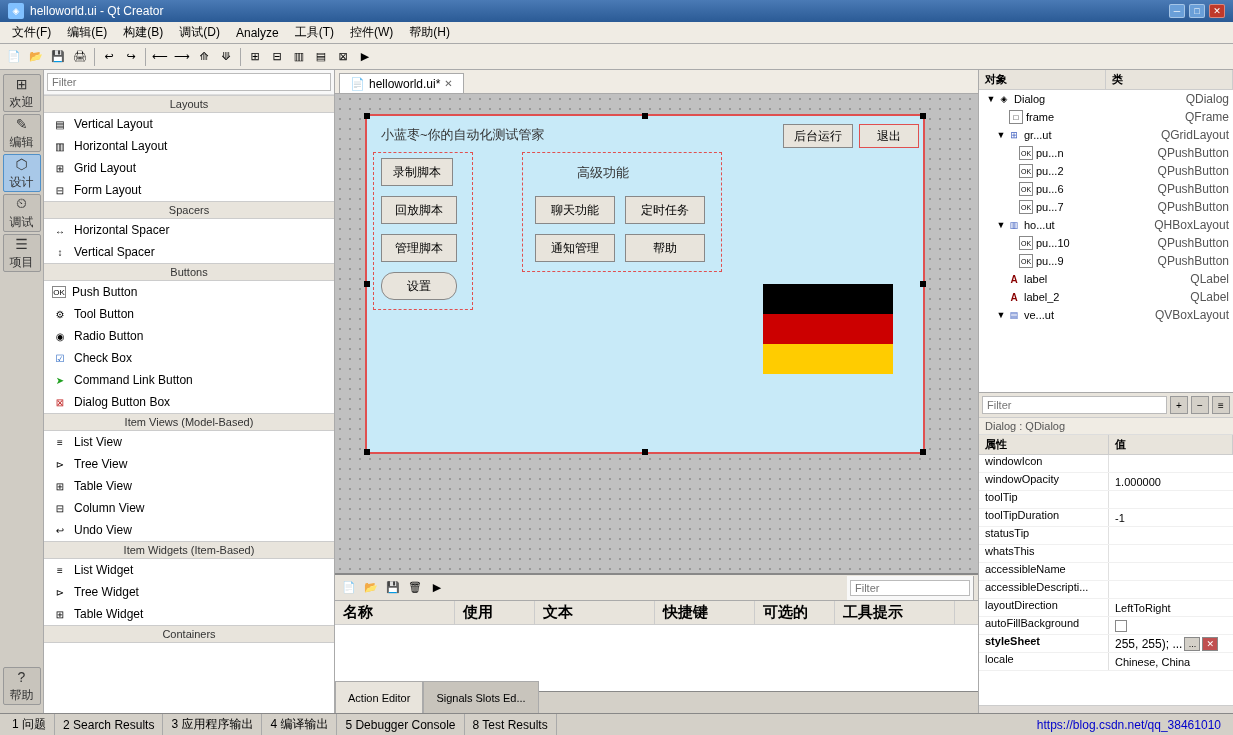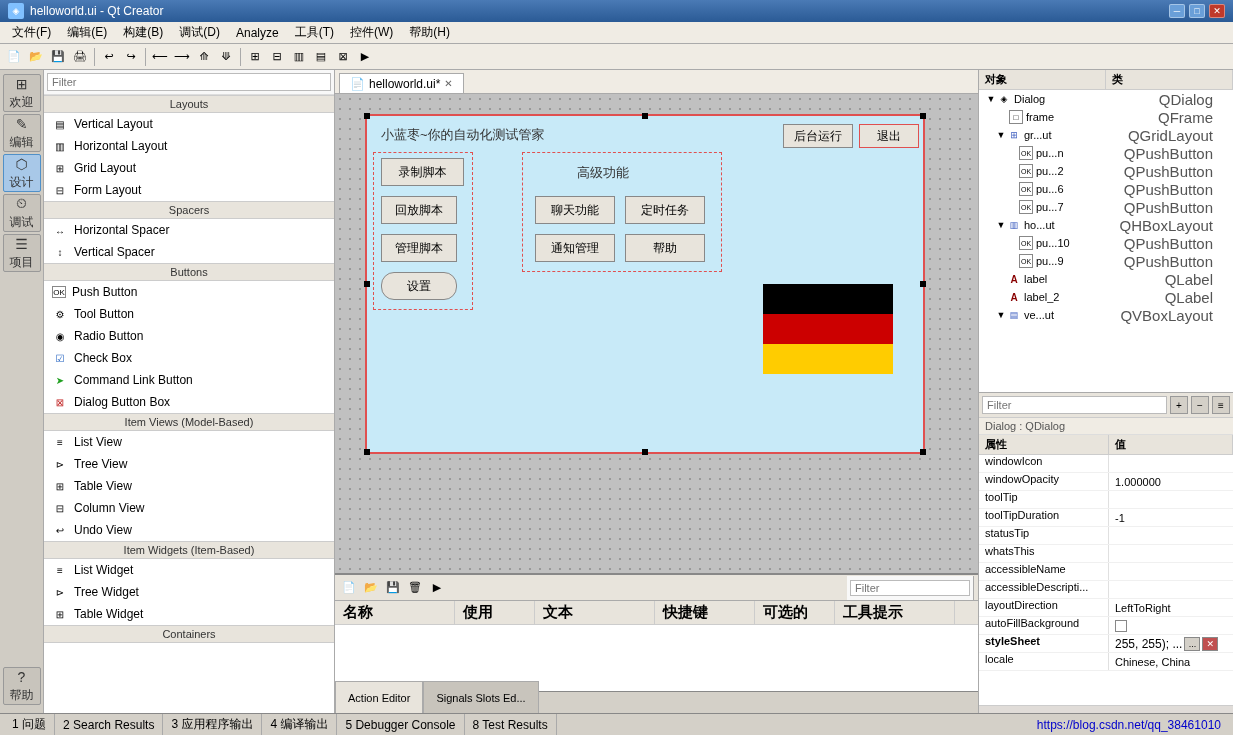--- a/index.html
+++ b/index.html
@@ -216,21 +216,21 @@
       display: flex;
       align-items: center;
       padding: 1px 0;
       cursor: pointer;
       height: 18px;
     }
     .tree-indent { display: inline-block; }
     .tree-expand { width: 12px; display: inline-flex; align-items: center; justify-content: center; font-size: 9px; }
     .tree-icon { width: 14px; height: 14px; margin-right: 3px; display: inline-flex; align-items: center; justify-content: center; font-size: 9px; }
     .tree-name { font-size: 11px; }
-    .tree-class { font-size: 15px; color: #555; margin-left: auto; padding-right: 20px; }
+    .tree-class { font-size: 12px; color: #555; margin-left: auto; padding-right: 4px; }
 
     
     .props-panel {
       height: 320px;
       display: flex;
       flex-direction: column;
     }
     .props-filter {
       display: flex;
       align-items: center;
@@ -603,21 +603,21 @@
 
           <span class="ui-title" style="position:absolute; top:10px; left:14px; font-size:13px; color:#333;">小蓝枣~你的自动化测试管家</span>
 
           <div class="ui-btn" style="top:8px; right:70px; width:70px; height:24px; position:absolute;">
             <span>后台运行</span>
           </div>
           <div class="ui-btn" style="top:8px; right:4px; width:60px; height:24px; position:absolute; border:1px solid #e05050;">
             <span>退出</span>
           </div>
 
-          <div class="ui-btn" style="top:42px; left:14px; width:83px; height:28px; position:absolute;">
+          <div class="ui-btn" style="top:42px; left:14px; width:72px; height:28px; position:absolute;">
             <span>录制脚本</span>
           </div>
           <div class="ui-btn" style="top:80px; left:14px; width:76px; height:28px; position:absolute;">
             <span>回放脚本</span>
           </div>
           <div class="ui-btn" style="top:118px; left:14px; width:76px; height:28px; position:absolute;">
             <span>管理脚本</span>
           </div>
           <div class="ui-btn" style="top:156px; left:14px; width:76px; height:28px; position:absolute;border-radius:13px;">
             <span>设置</span>

